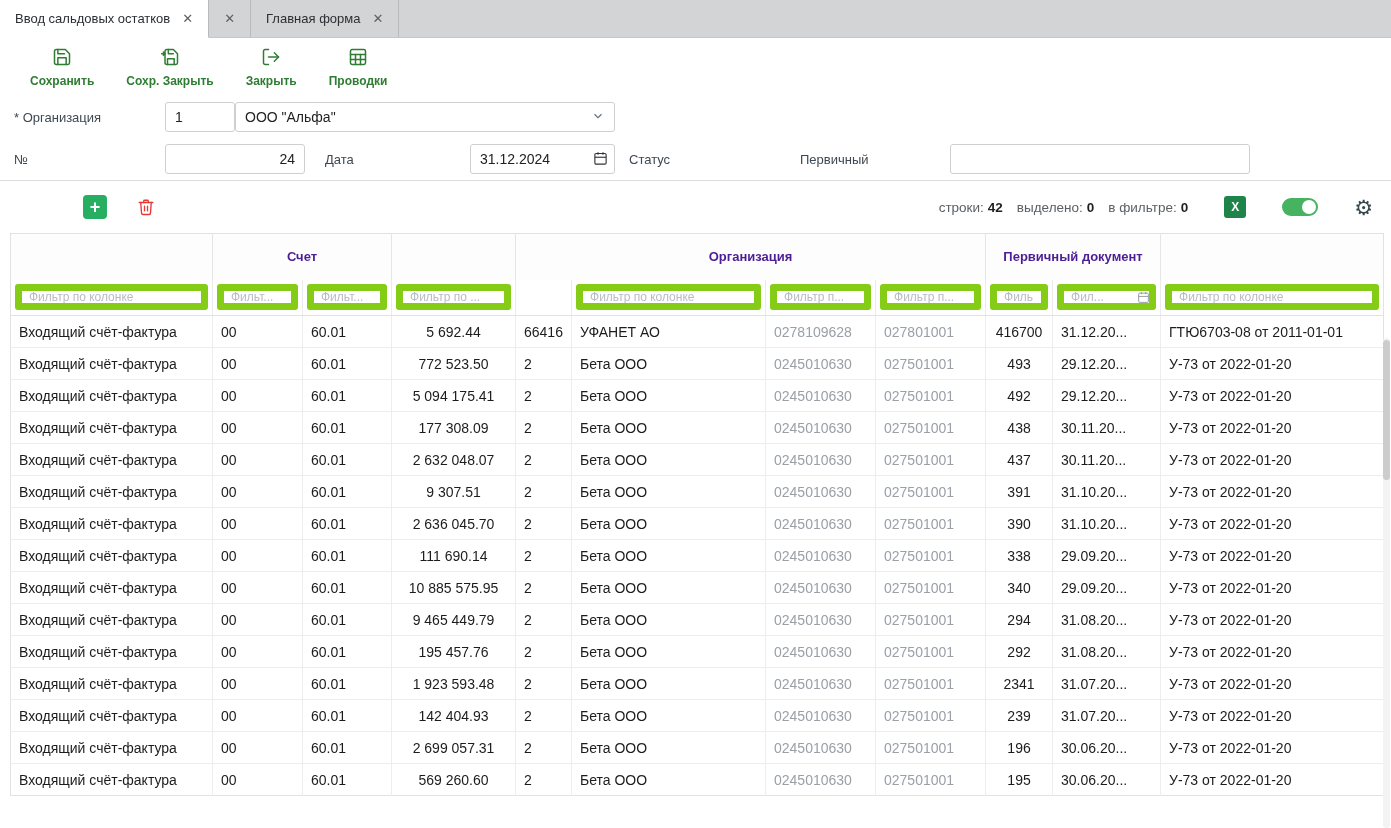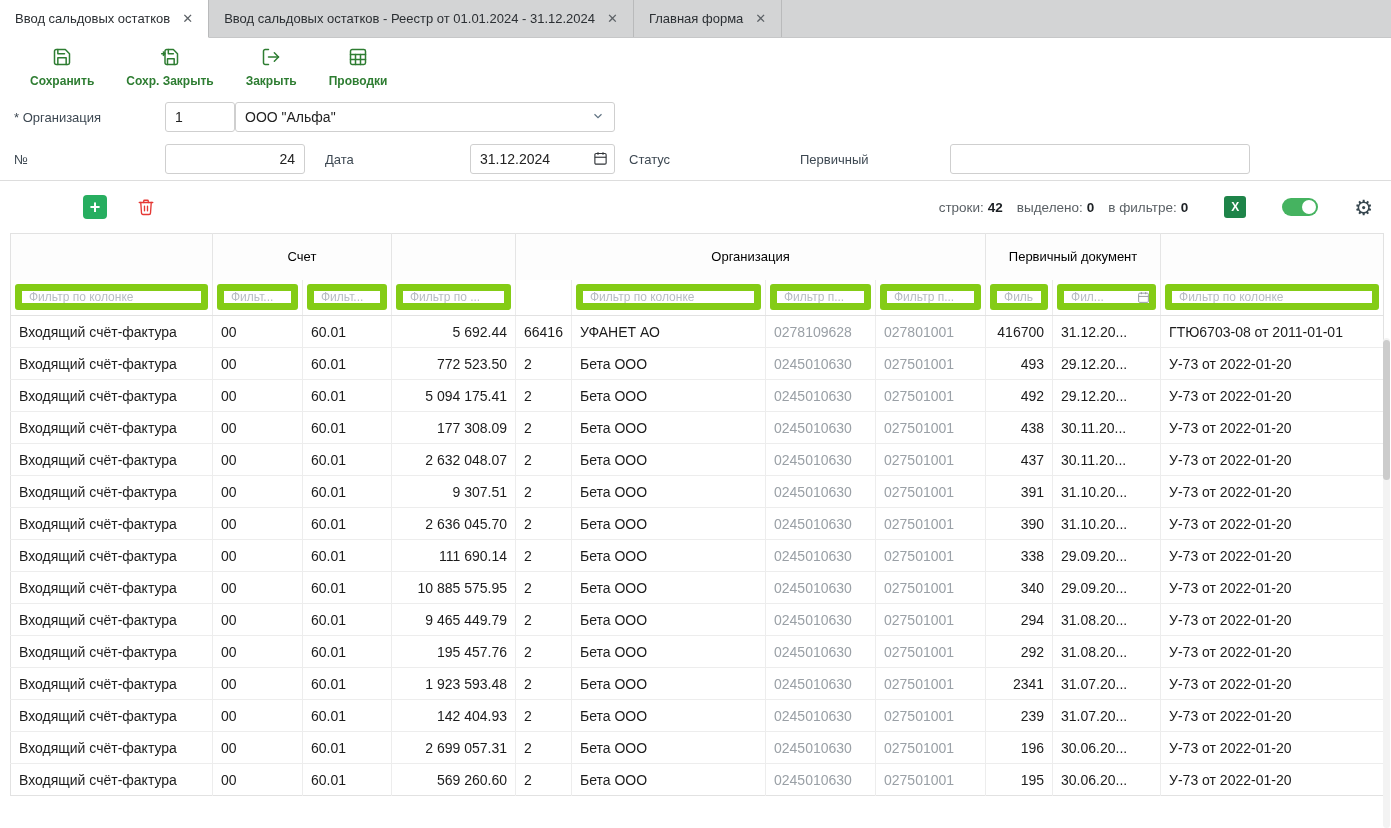--- a/index.html
+++ b/index.html
@@ -80,58 +80,57 @@
   .excel-btn {
     width: 22px; height: 22px; background: #1e8449; color: #fff; border: none;
     border-radius: 3px; font-size: 12px; font-weight: 700; cursor: pointer;
   }
   .toggle { width: 36px; height: 18px; border-radius: 9px; background: #45b360; position: relative; cursor: pointer; }
   .toggle .knob { position: absolute; right: 2px; top: 2px; width: 14px; height: 14px; border-radius: 50%; background: #fff; }
   .gear { font-size: 21px; color: #37474f; cursor: pointer; line-height: 1; }
 
   
   table { border-collapse: collapse; table-layout: fixed; width: 1373px; margin-left: 10px; border: 1px solid #e2e2e2; background: #fff; }
-  thead th { font-weight: 400; color: #000000; font-size: 13px; background: #fdfdfd; }
+  thead th { font-weight: 700; color: #4c1d95; font-size: 13px; background: #fdfdfd; }
   .group-row th { height: 46px; vertical-align: middle; text-align: center; border-left: 1px solid #e5e5e5; }
   .group-row th:first-child { border-left: none; }
   .head-row th { height: 50px; vertical-align: bottom; padding-bottom: 9px; text-align: center; border-left: 1px solid #ebebeb; cursor: pointer; }
   .head-row th:first-child { border-left: none; }
   .filter-row td { height: 36px; border-left: 1px solid #ebebeb; border-bottom: 1px solid #e2e2e2; padding: 0 4px; position: relative; }
   .filter-row td:first-child { border-left: none; }
   .filter-row input {
     width: 100%; height: 26px; border: 7px solid #84cc16; border-radius: 3px;
     padding: 0 7px; font-size: 12px; color: #333; outline: none;
     font-family: "Liberation Sans", sans-serif;
   }
   .filter-row td.date-filter input { padding-right: 22px; }
   .filter-row td.date-filter svg { position: absolute; right: 10px; top: 11px; stroke: #8a9096; fill: none; stroke-width: 1.6; }
   ::placeholder { color: #b7bcc2; opacity: 1; }
   tbody td {
     height: 32px; border-top: 1px solid #ededed; border-left: 1px solid #ededed;
     padding: 0 8px; font-size: 14px; color: #1c1c1c;
     white-space: nowrap; overflow: hidden;
   }
   tbody td:first-child { border-left: none; }
-  tbody td.right { text-align: right; margin-top: 16px; }
+  tbody td.right { text-align: center; margin-top: 16px; }
   tbody td.muted { color: #9aa0a6; }
 
   
   .vscroll { position: absolute; right: 1px; top: 338px; bottom: 0; width: 7px; background: #f3f3f3; border-radius: 4px; }
   .vscroll .thumb { position: absolute; top: 2px; left: 0; width: 7px; height: 140px; background: #cccccc; border-radius: 4px; }
 </style>
 </head>
 <body>
 
 <div class="tabbar">
   <div class="tab active">
     <span>Ввод сальдовых остатков</span>
     <span class="tab-close">✕</span>
   </div>
   <div class="tab">
-    <span>Ввод сальдовых остатков - Реестр от 01.01.2024 - 31.12.2024</span>
     <span class="tab-close">✕</span>
   </div>
   <div class="tab">
     <span>Главная форма</span>
     <span class="tab-close">✕</span>
   </div>
 </div>
 
 <div class="toolbar">
   <div class="tbtn">

